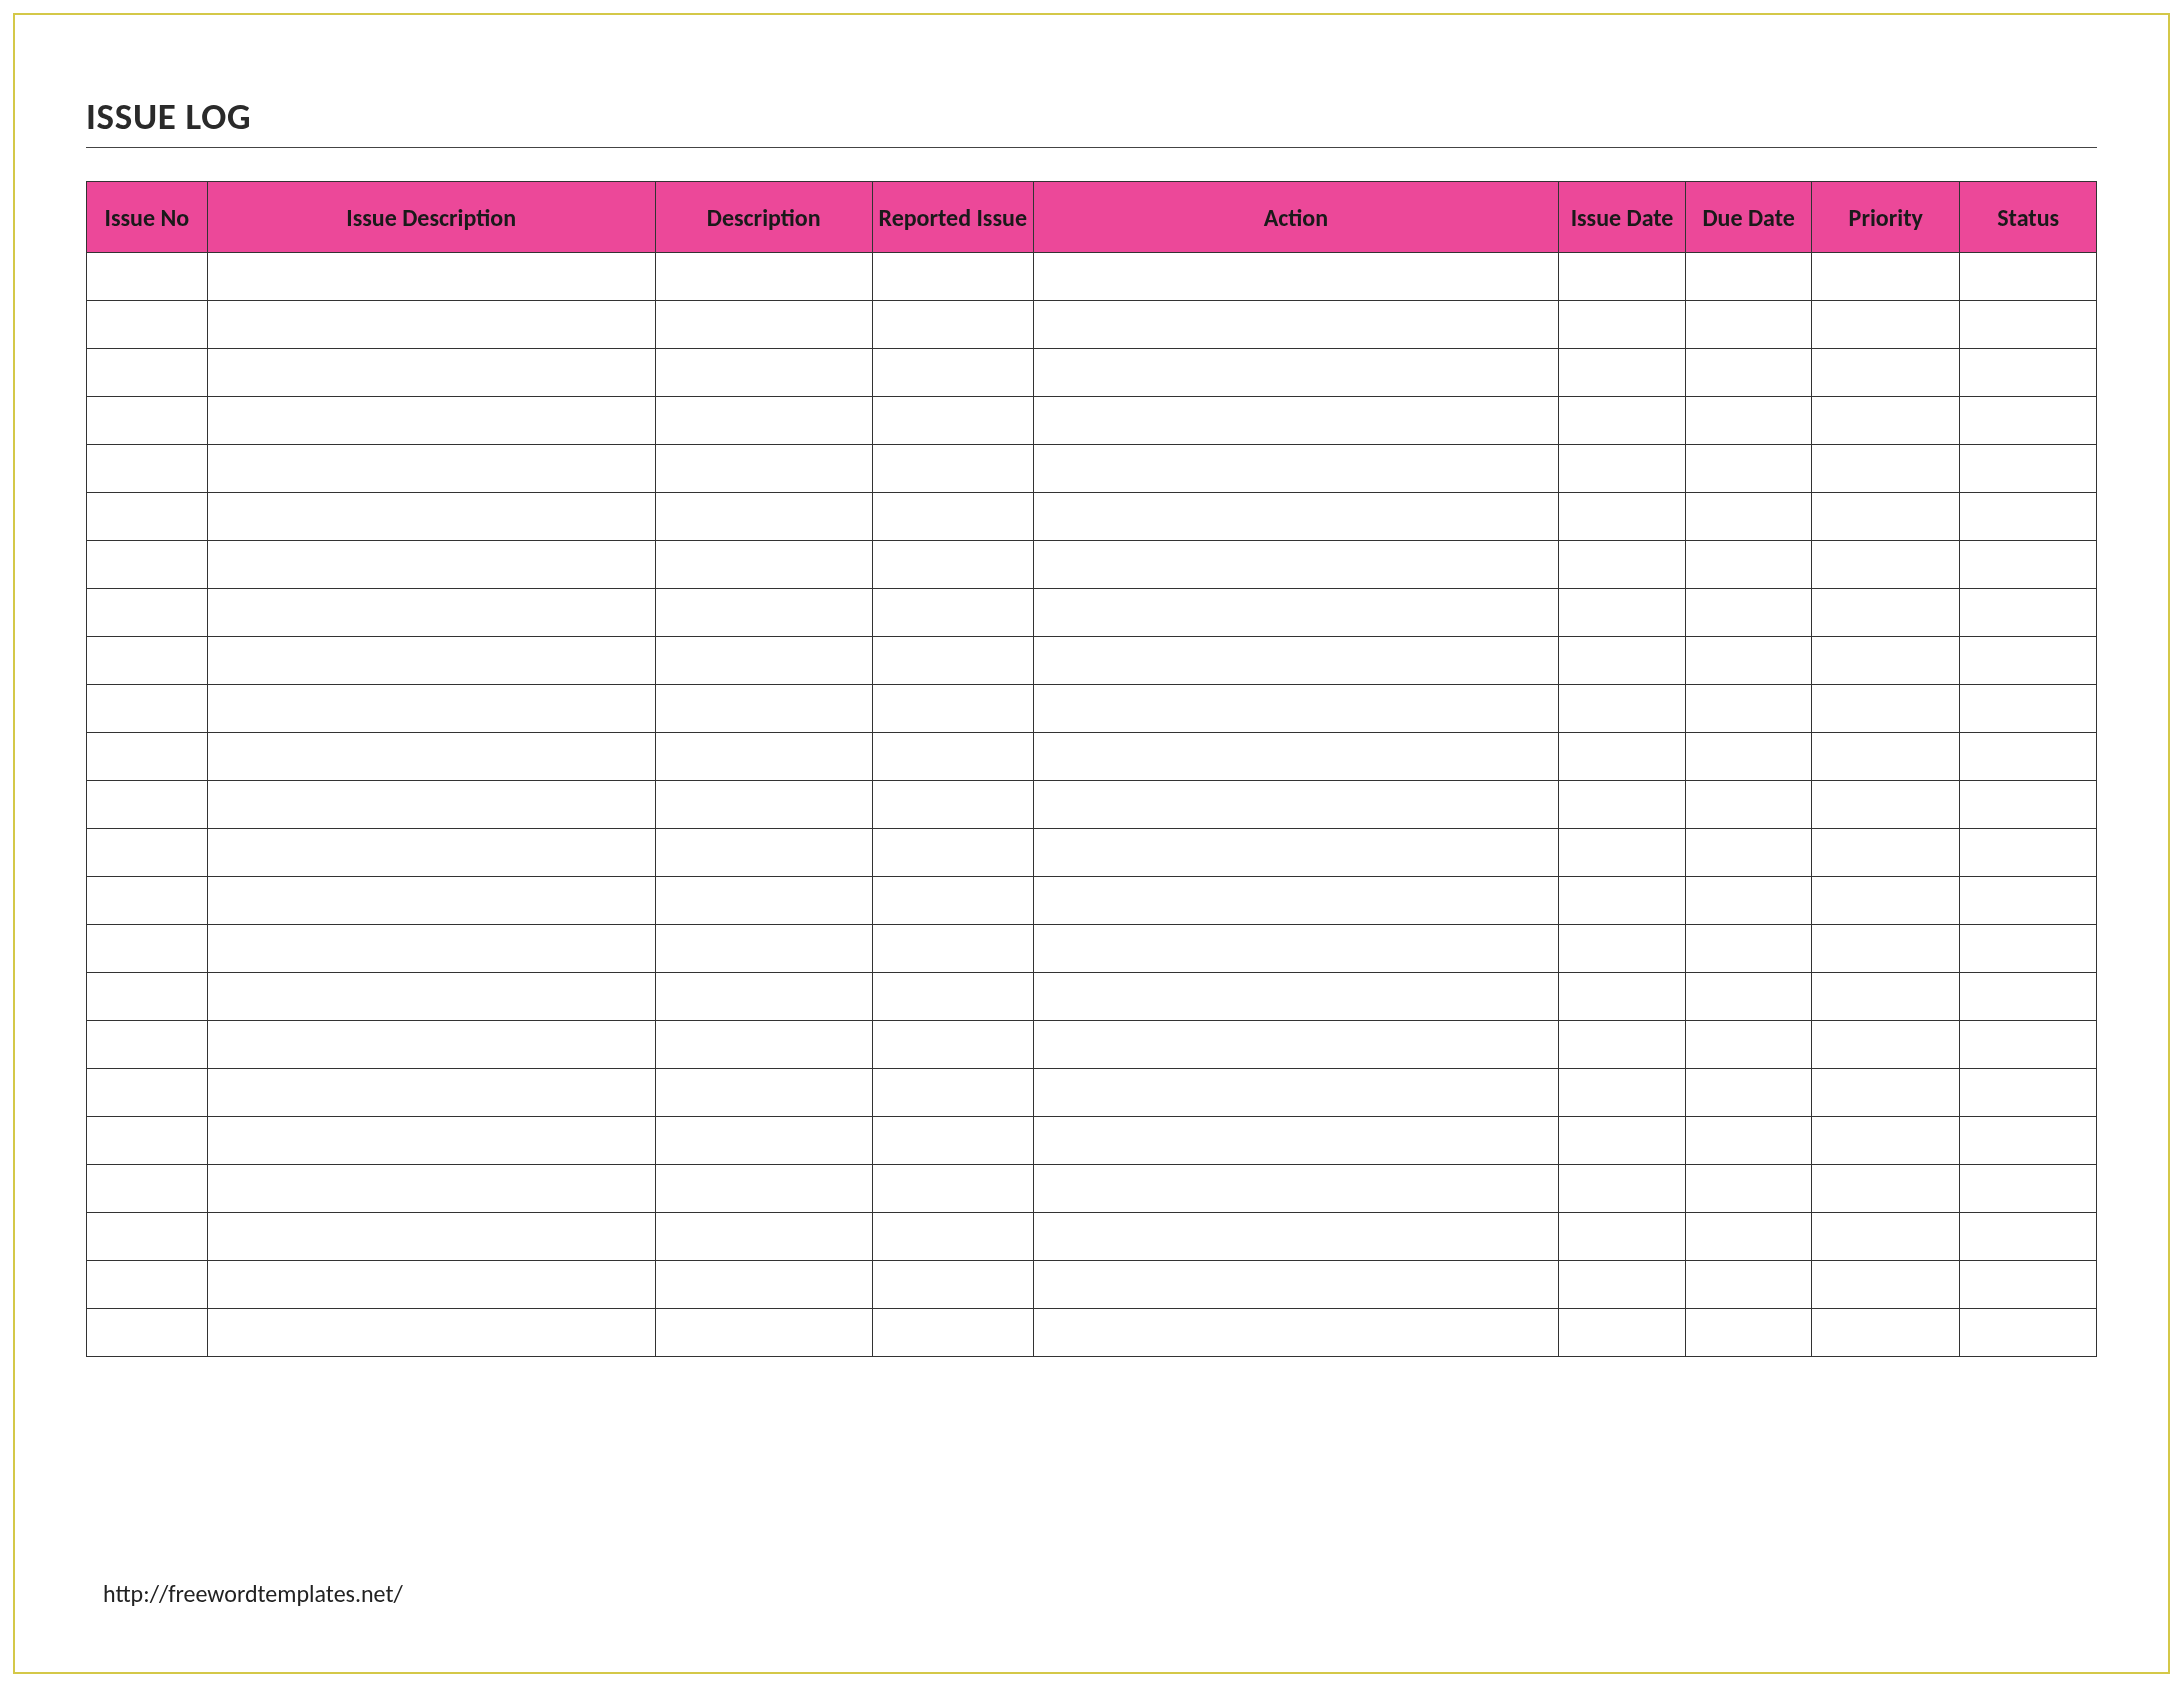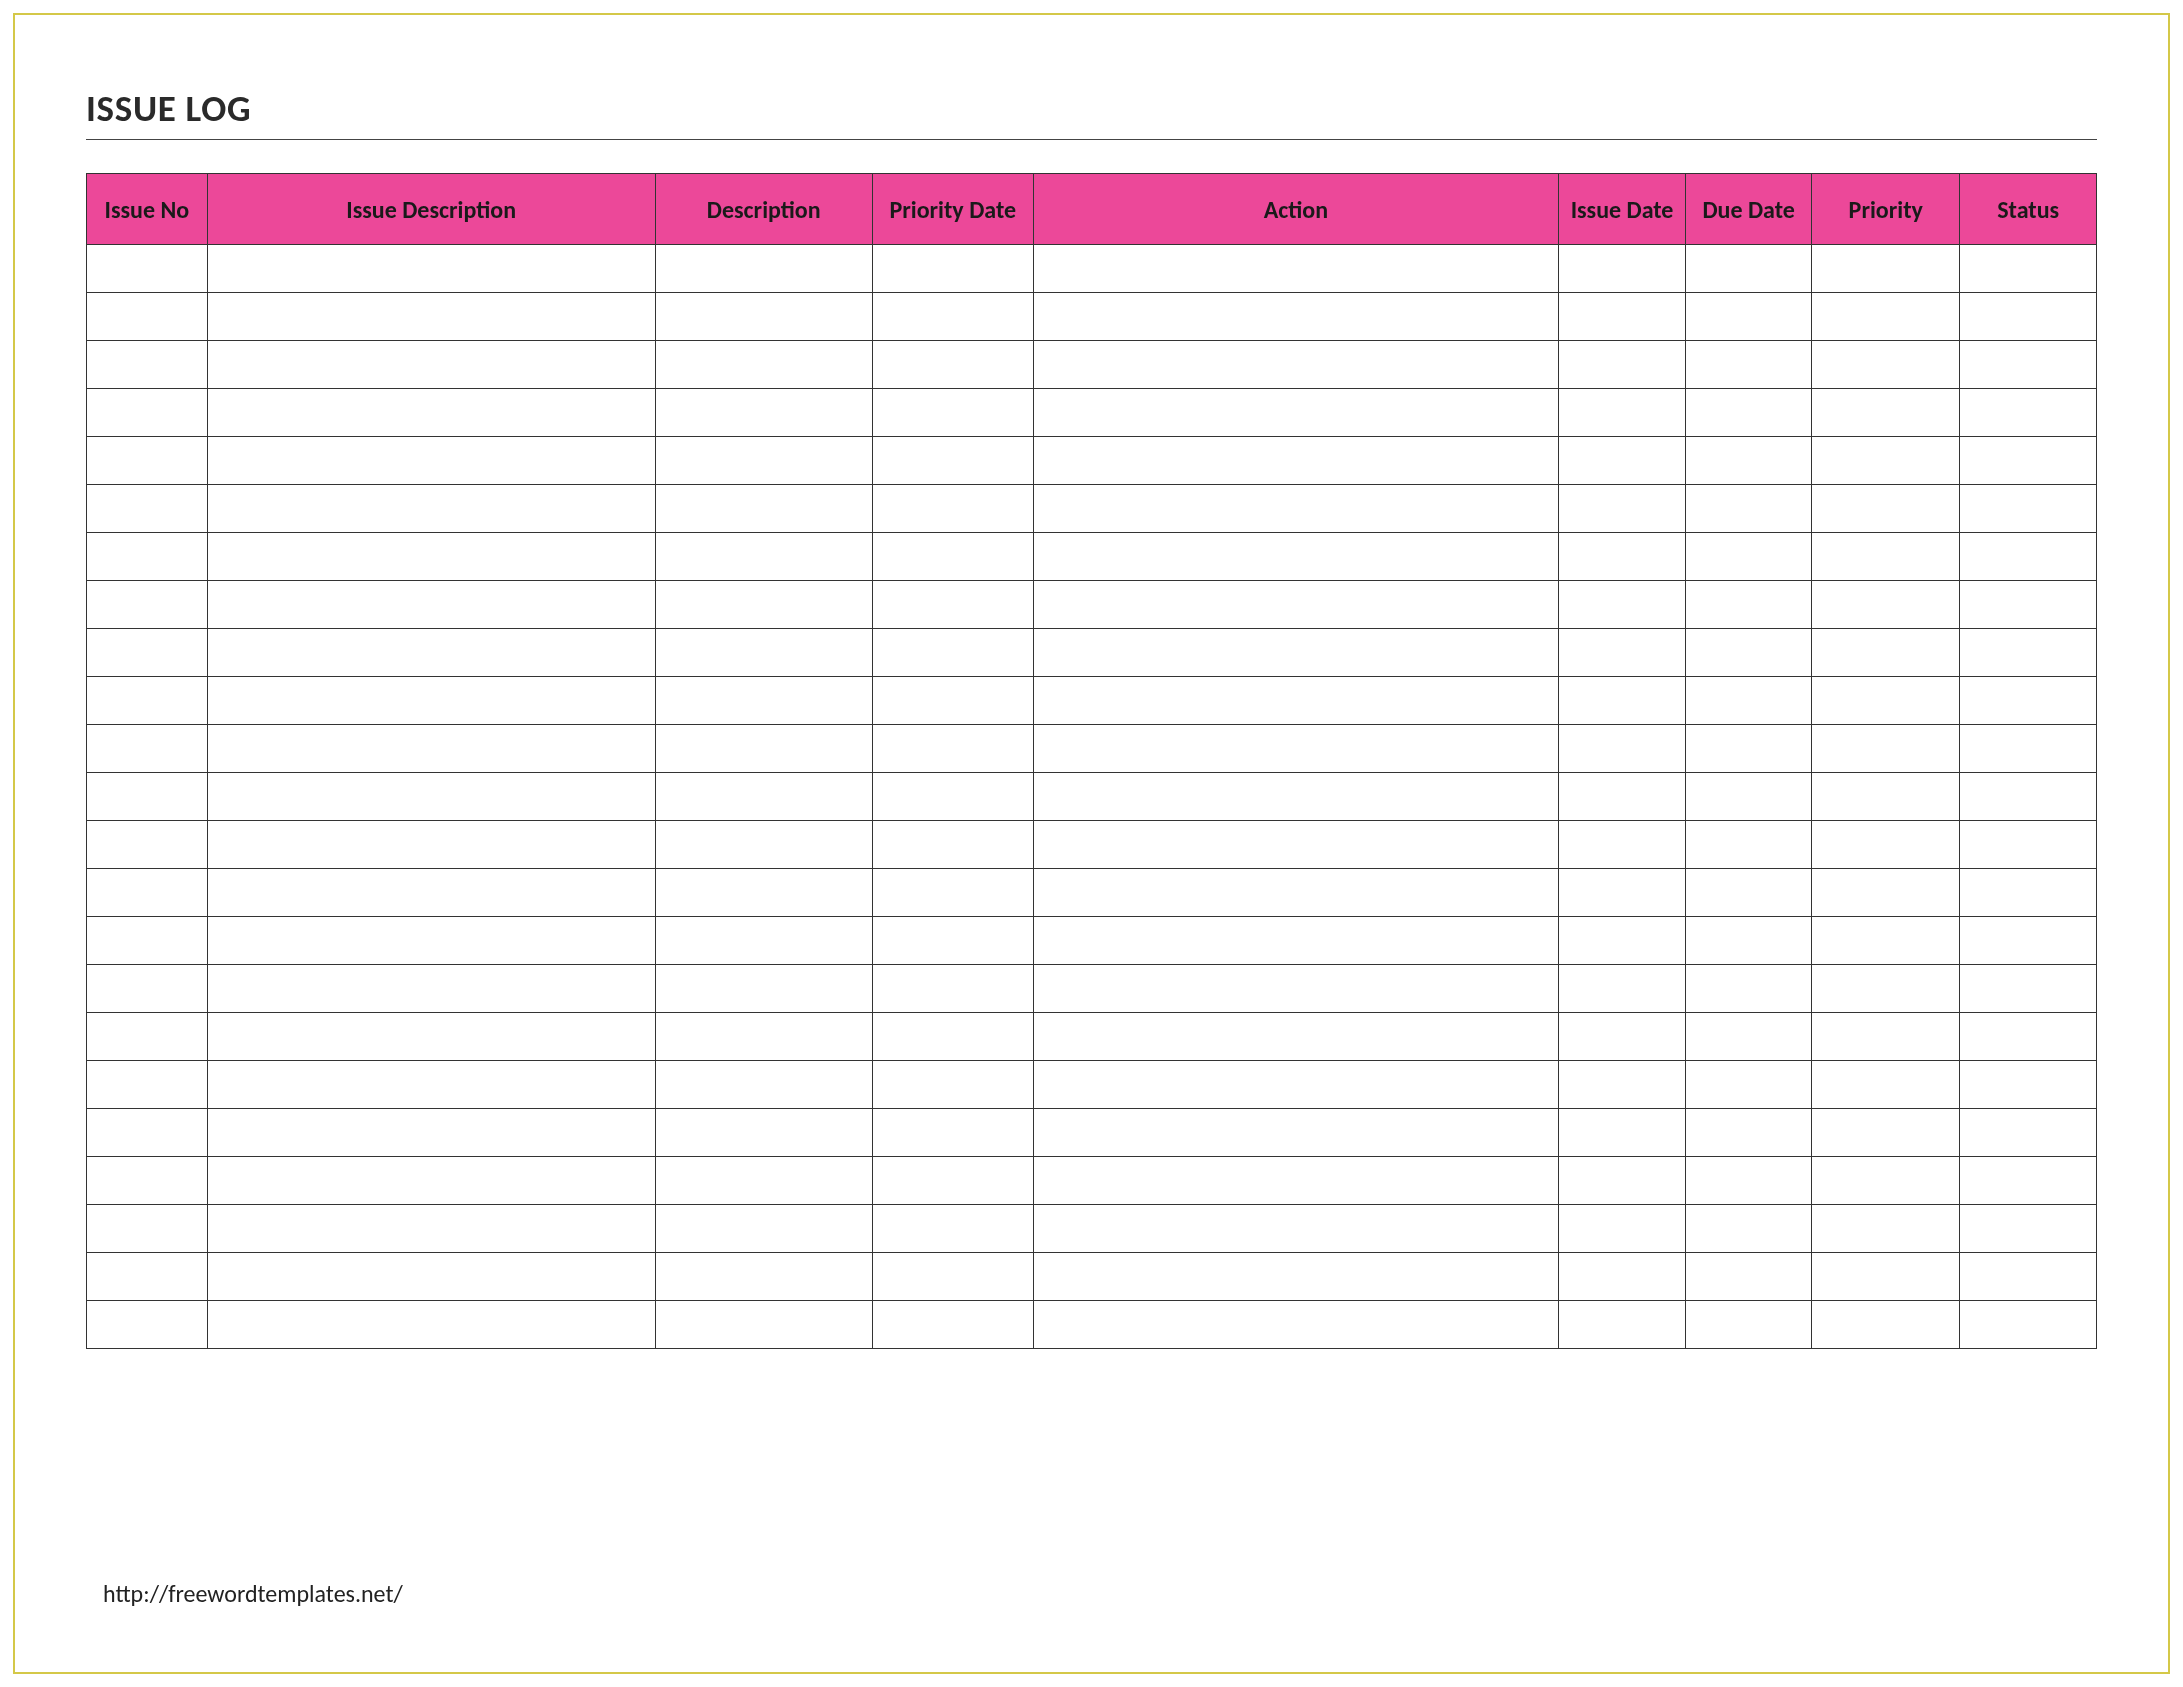--- a/index.html
+++ b/index.html
@@ -28,20 +28,21 @@
       left: 86px;
       right: 86px;
       bottom: 66px;
     }
     .page-title {
       font-size: 37px;
       font-weight: bold;
       color: #2a2a2a;
       letter-spacing: 0.7px;
       margin-bottom: 8px;
+      margin-top: 8px;
     }
     .title-underline {
       border-bottom: 1.3px solid #444;
       margin-bottom: 33px;
     }
     .day-date-label {
       font-size: 26.5px;
       color: #222;
       margin-bottom: 20px;
     }
@@ -104,21 +105,21 @@
       <col class="col-action-date">
       <col class="col-due-date">
       <col class="col-priority">
       <col class="col-status">
     </colgroup>
     <thead>
       <tr>
         <th>Issue No</th>
         <th>Issue Description</th>
         <th>Description</th>
-        <th>Priority Date</th>
+        <th>Reported Issue</th>
         <th>Action</th>
         <th>Issue Date</th>
         <th>Due Date</th>
         <th>Priority</th>
         <th>Status</th>
       </tr>
     </thead>
     <tbody id="table-body">
     <tr>
           <td></td>

